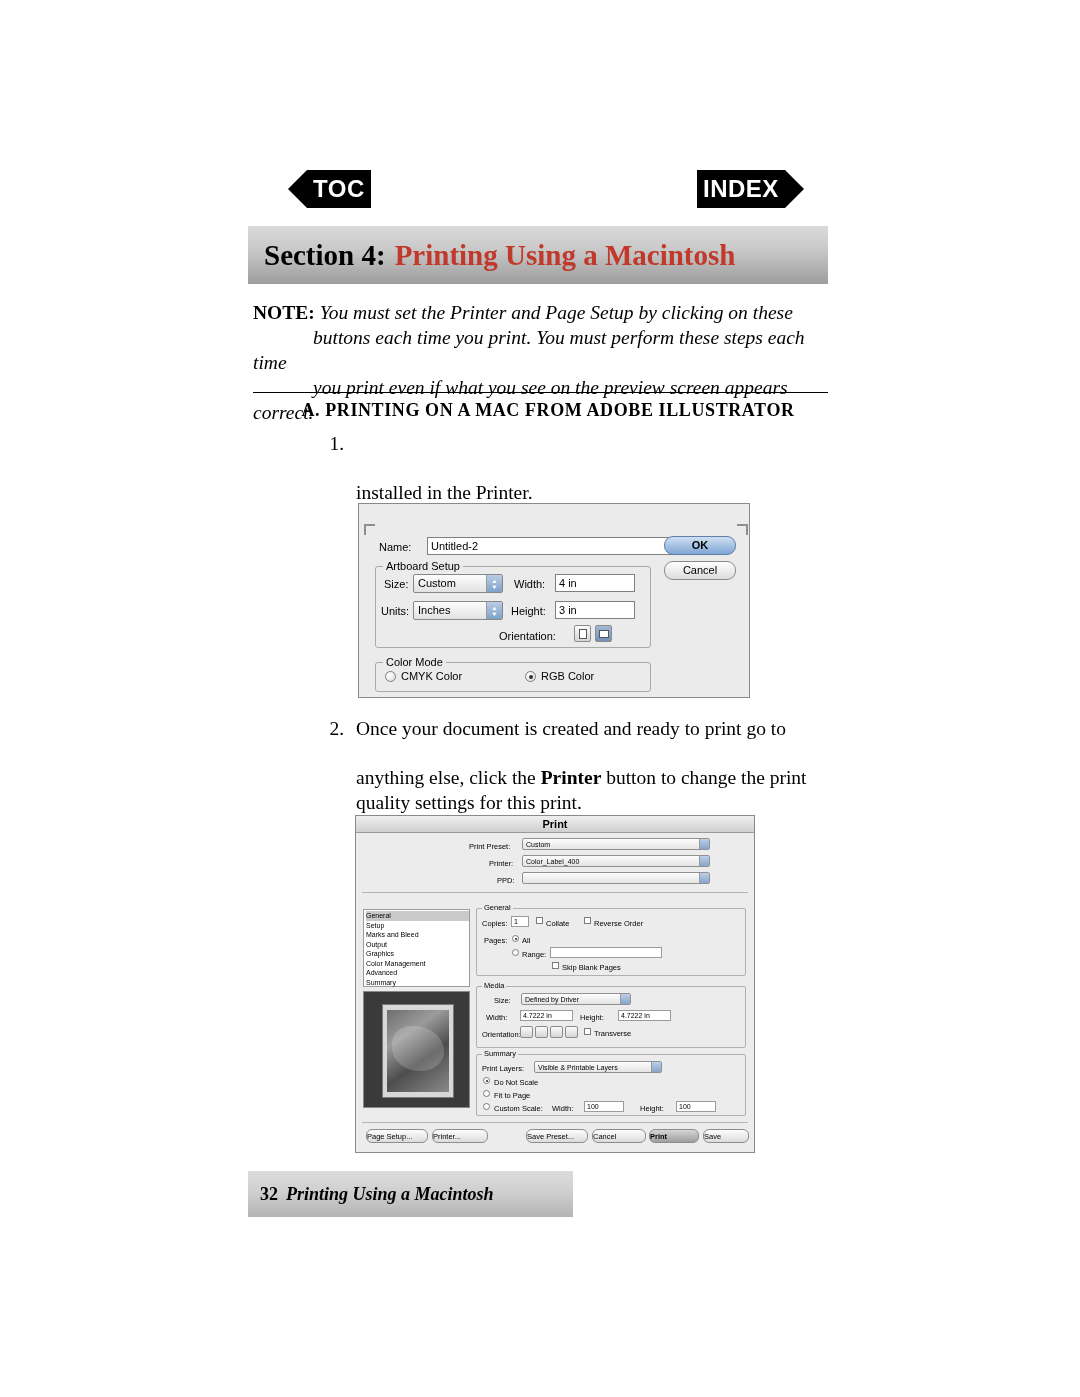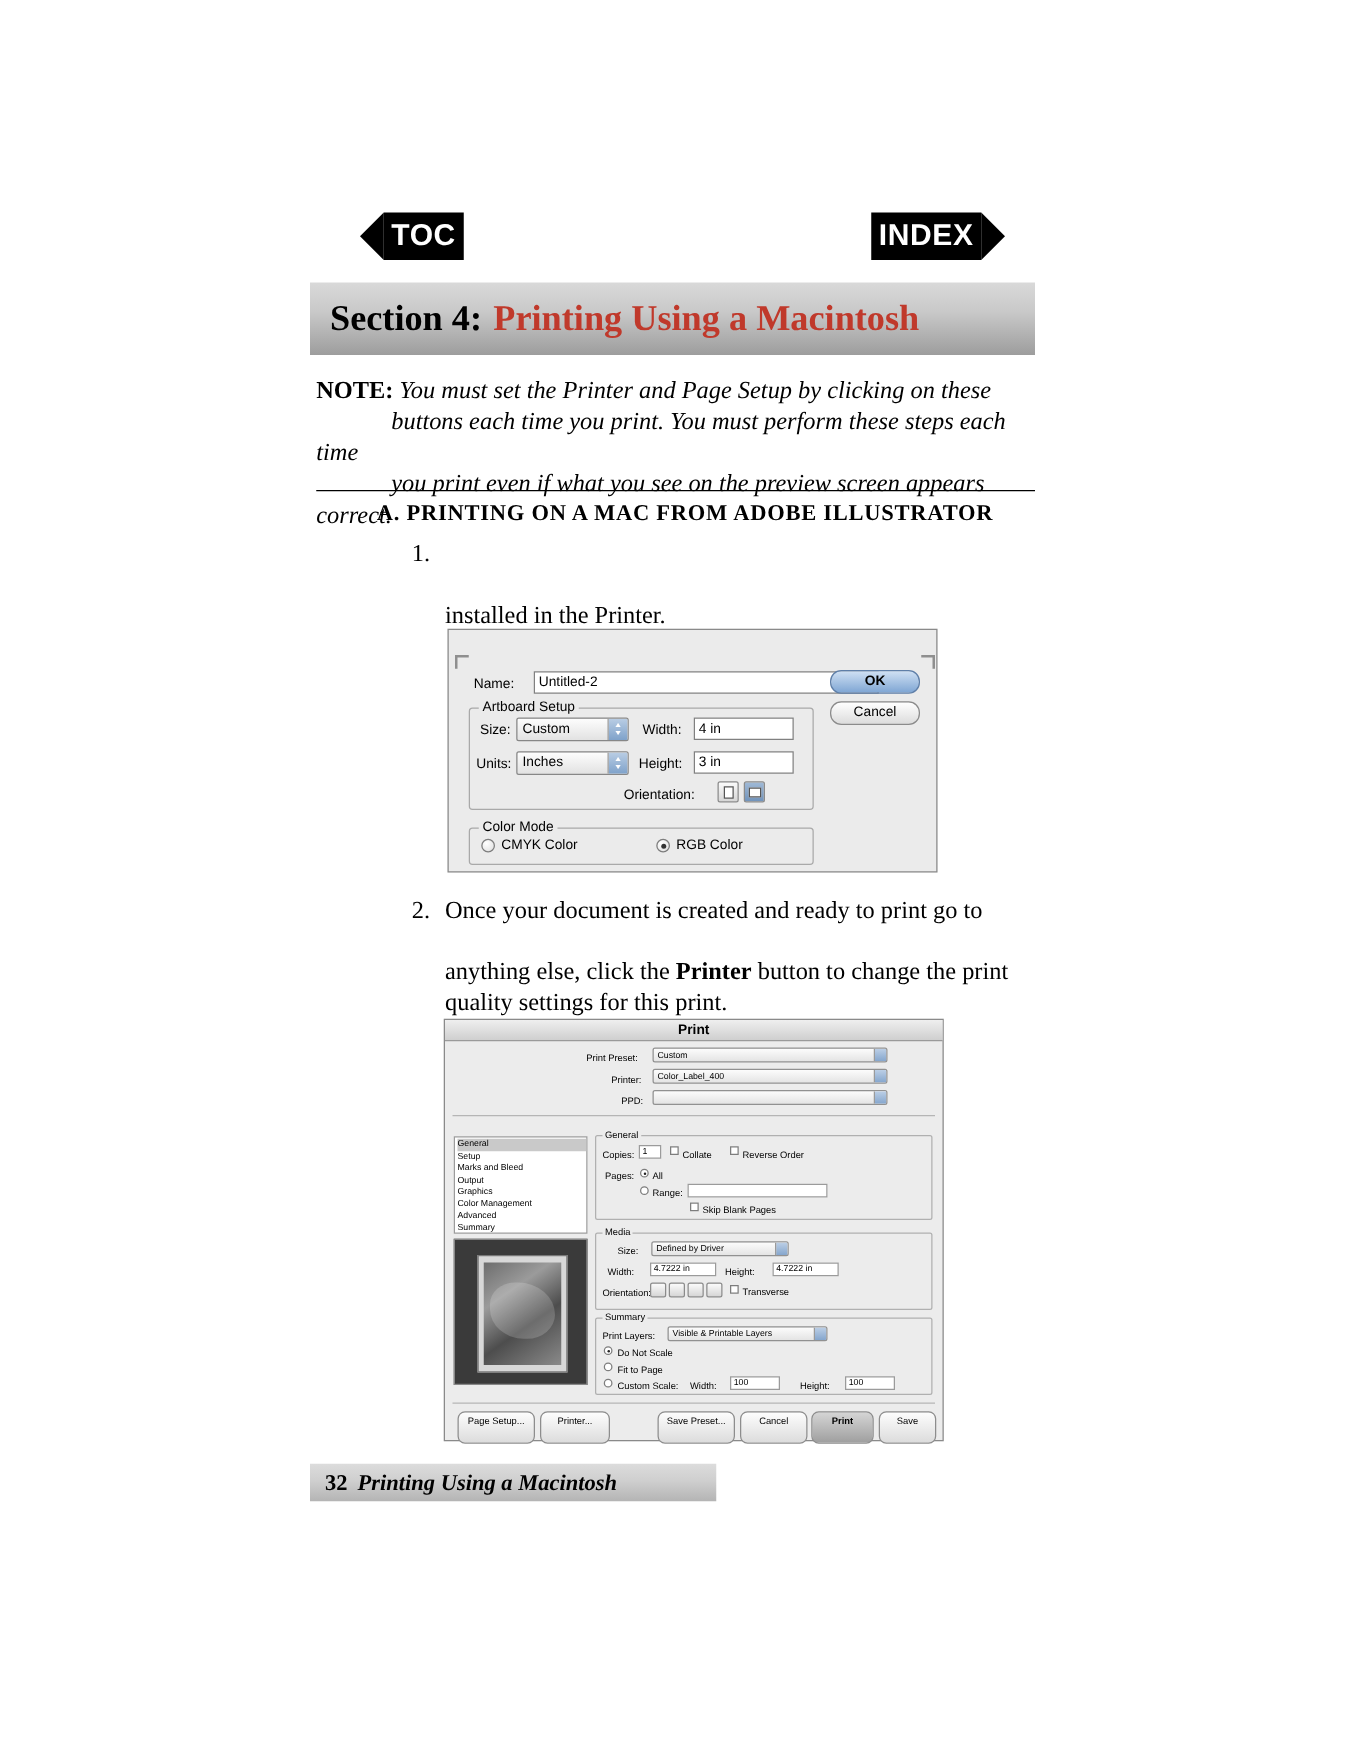--- a/index.html
+++ b/index.html
@@ -141,21 +141,21 @@
   .step-1 { left: 318px; top: 432px; width: 520px; }
   .step-2 { left: 318px; top: 717px; width: 520px; }
   .b { font-weight: bold; }
 
   
   .footer {
     position: absolute;
     left: 248px;
     top: 1171px;
     width: 325px;
-    height: 30px;
+    height: 46px;
     background: linear-gradient(to bottom, #dcdcdc 0%, #cfcfcf 45%, #b4b4b4 100%);
     display: flex;
     align-items: center;
     padding-left: 12px;
     box-sizing: border-box;
     font-family: "Liberation Serif", serif;
     font-weight: bold;
     font-style: italic;
     font-size: 18px;
   }
@@ -385,22 +385,22 @@
     border: 1px solid #7d7d7d;
     background: #fff;
     box-sizing: border-box;
   }
   .mini-btn {
     position: absolute;
     border: 1px solid #8d8d8d;
     border-radius: 6px;
     background: linear-gradient(to bottom,#fdfdfd,#dcdcdc);
     font-size: 7.5px;
-    text-align: center;
-    height: 26px;
+    text-align: left;
+    height: 14px;
     line-height: 13px;
     box-sizing: border-box;
   }
   .mini-btn.def {
     background: linear-gradient(to bottom,#d5d5d5,#9f9f9f);
     font-weight: bold;
   }
   .side-list {
     position: absolute;
     left: 7px; top: 93px;

